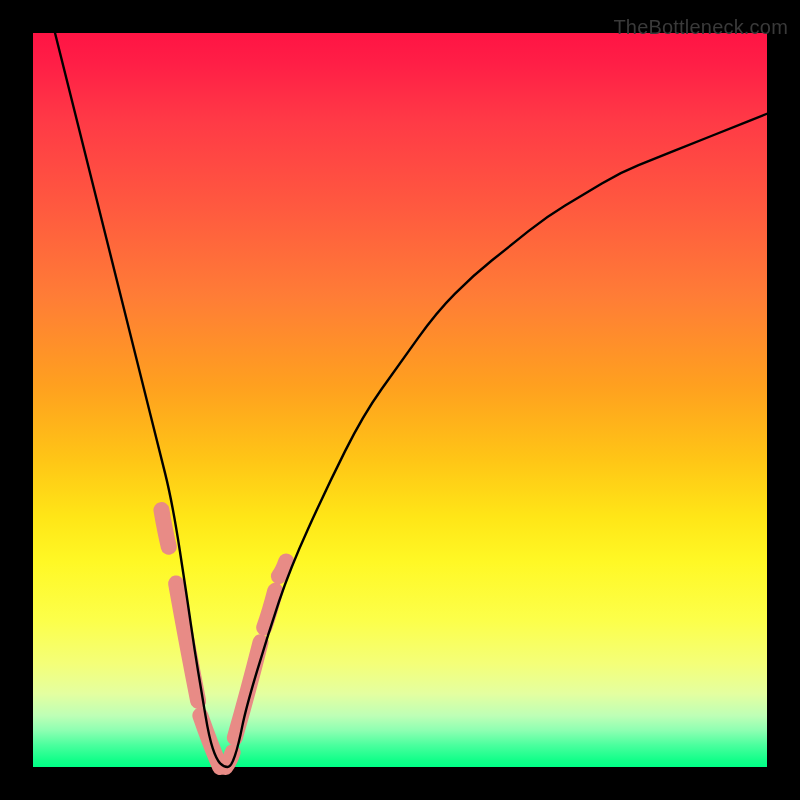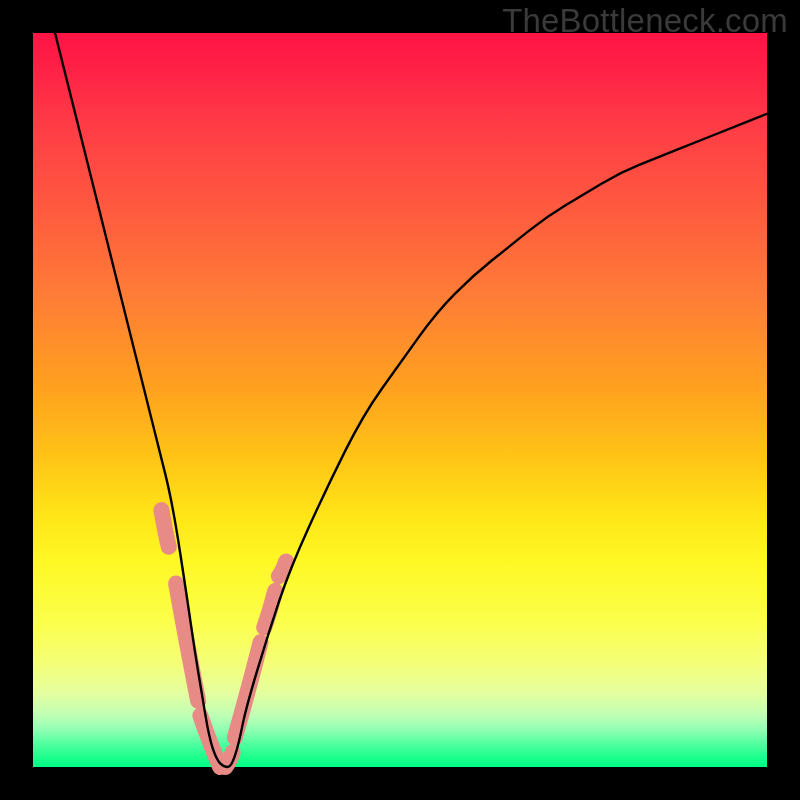--- a/index.html
+++ b/index.html
@@ -41,24 +41,24 @@
       #e4ffa0 90%,
       #beffb6 93%,
       #8effb2 95%,
       #4bff9e 97%,
       #14ff8a 99%,
       #00ff86 100%
     );
   }
   .watermark {
     position: absolute;
-    top: 2px;
+    top: 16px;
     right: 12px;
     color: #3a3a3a;
-    font-size: 33px;
+    font-size: 20px;
     font-weight: 500;
     letter-spacing: 0.2px;
     user-select: none;
   }
   svg.curves {
     position: absolute;
     left: 0;
     top: 0;
     width: 734px;
     height: 734px;

